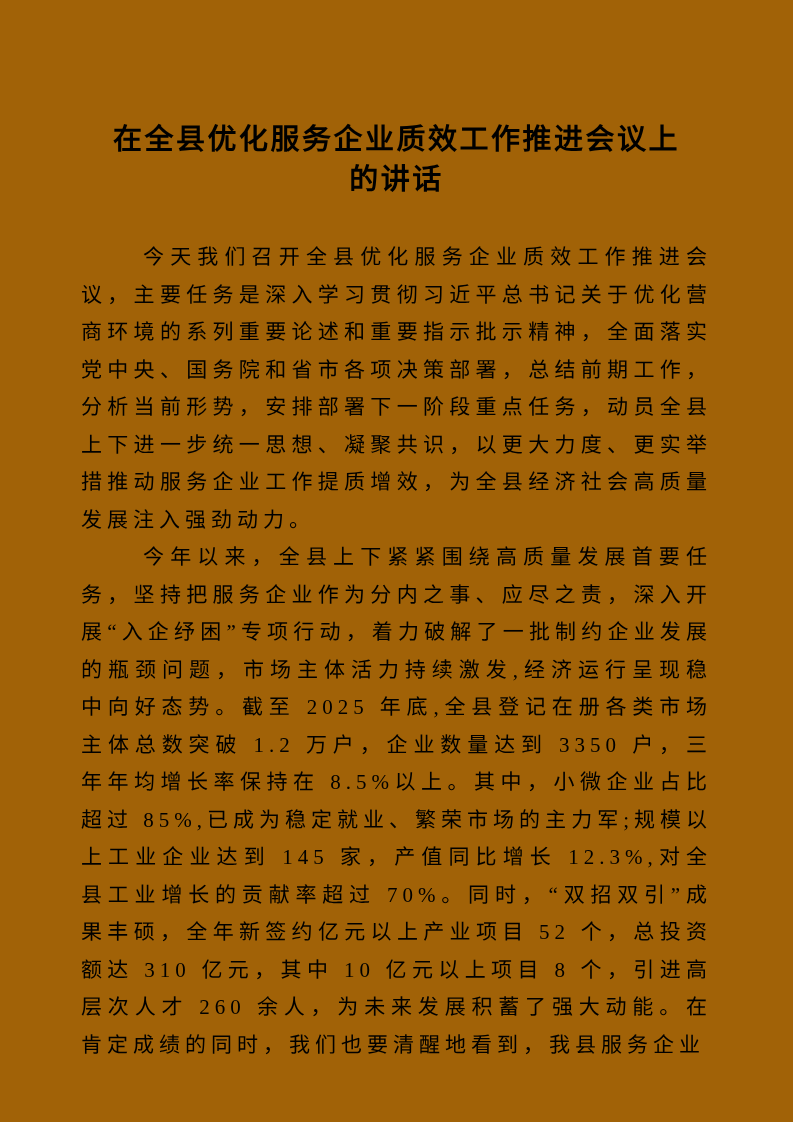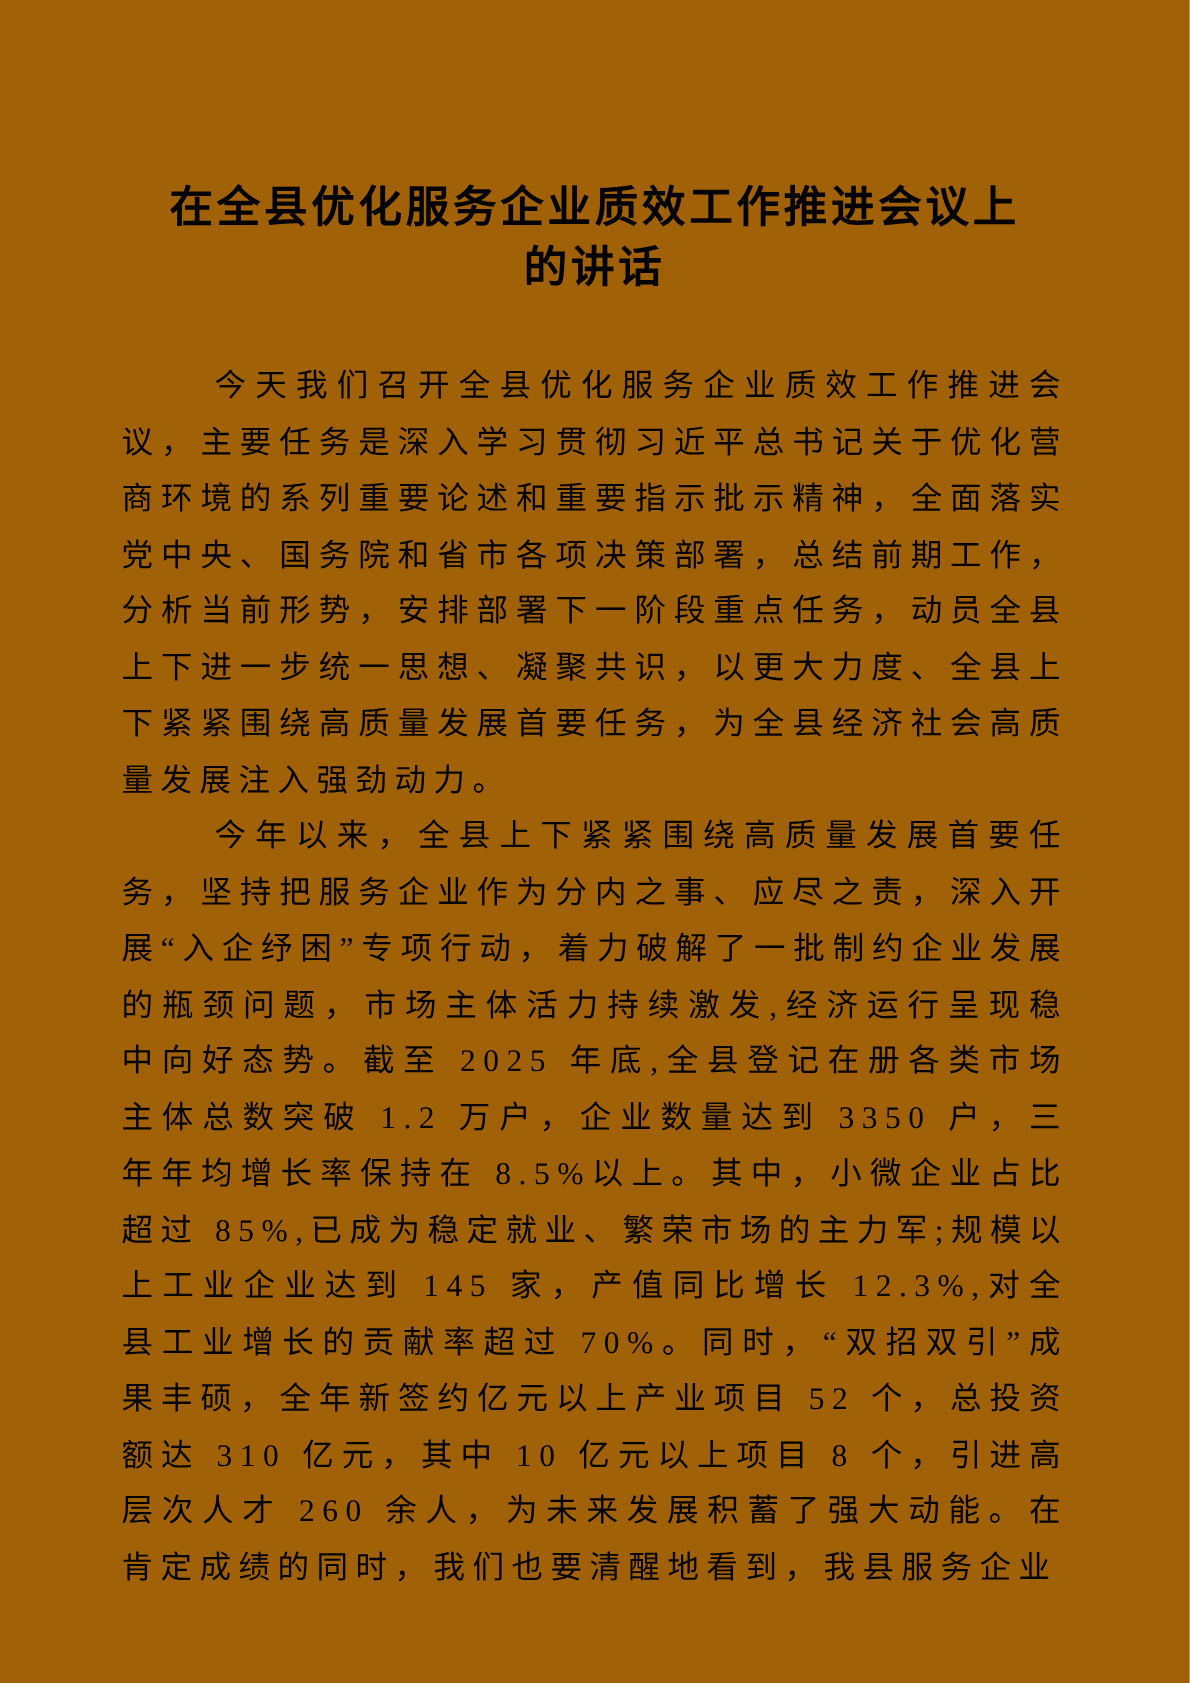--- a/index.html
+++ b/index.html
@@ -45,16 +45,16 @@
   .para-indent {
     text-indent: 62px;
   }
 </style>
 </head>
 <body>
 
 <div class="page">
   <h1 class="doc-title">在全县优化服务企业质效工作推进会议上的讲话</h1>
   <div class="doc-body">
-    <p class="para-indent">今天我们召开全县优化服务企业质效工作推进会议，主要任务是深入学习贯彻习近平总书记关于优化营商环境的系列重要论述和重要指示批示精神，全面落实党中央、国务院和省市各项决策部署，总结前期工作，分析当前形势，安排部署下一阶段重点任务，动员全县上下进一步统一思想、凝聚共识，以更大力度、全县上下紧紧围绕高质量发展首要任务，为全县经济社会高质量发展注入强劲动力。</p>
+    <p class="para-indent">今天我们召开全县优化服务企业质效工作推进会议，主要任务是深入学习贯彻习近平总书记关于优化营商环境的系列重要论述和重要指示批示精神，全面落实党中央、国务院和省市各项决策部署，总结前期工作，分析当前形势，安排部署下一阶段重点任务，动员全县上下进一步统一思想、凝聚共识，以更大力度、更实举措推动服务企业工作提质增效，为全县经济社会高质量发展注入强劲动力。</p>
     <p class="para-indent">今年以来，全县上下紧紧围绕高质量发展首要任务，坚持把服务企业作为分内之事、应尽之责，深入开展“入企纾困”专项行动，着力破解了一批制约企业发展的瓶颈问题，市场主体活力持续激发,经济运行呈现稳中向好态势。截至 2025 年底,全县登记在册各类市场主体总数突破 1.2 万户，企业数量达到 3350 户，三年年均增长率保持在 8.5%以上。其中，小微企业占比超过 85%,已成为稳定就业、繁荣市场的主力军;规模以上工业企业达到 145 家，产值同比增长 12.3%,对全县工业增长的贡献率超过 70%。同时，“双招双引”成果丰硕，全年新签约亿元以上产业项目 52 个，总投资额达 310 亿元，其中 10 亿元以上项目 8 个，引进高层次人才 260 余人，为未来发展积蓄了强大动能。在肯定成绩的同时，我们也要清醒地看到，我县服务企业</p>
   </div>
 </div>
 
 </body></html>

